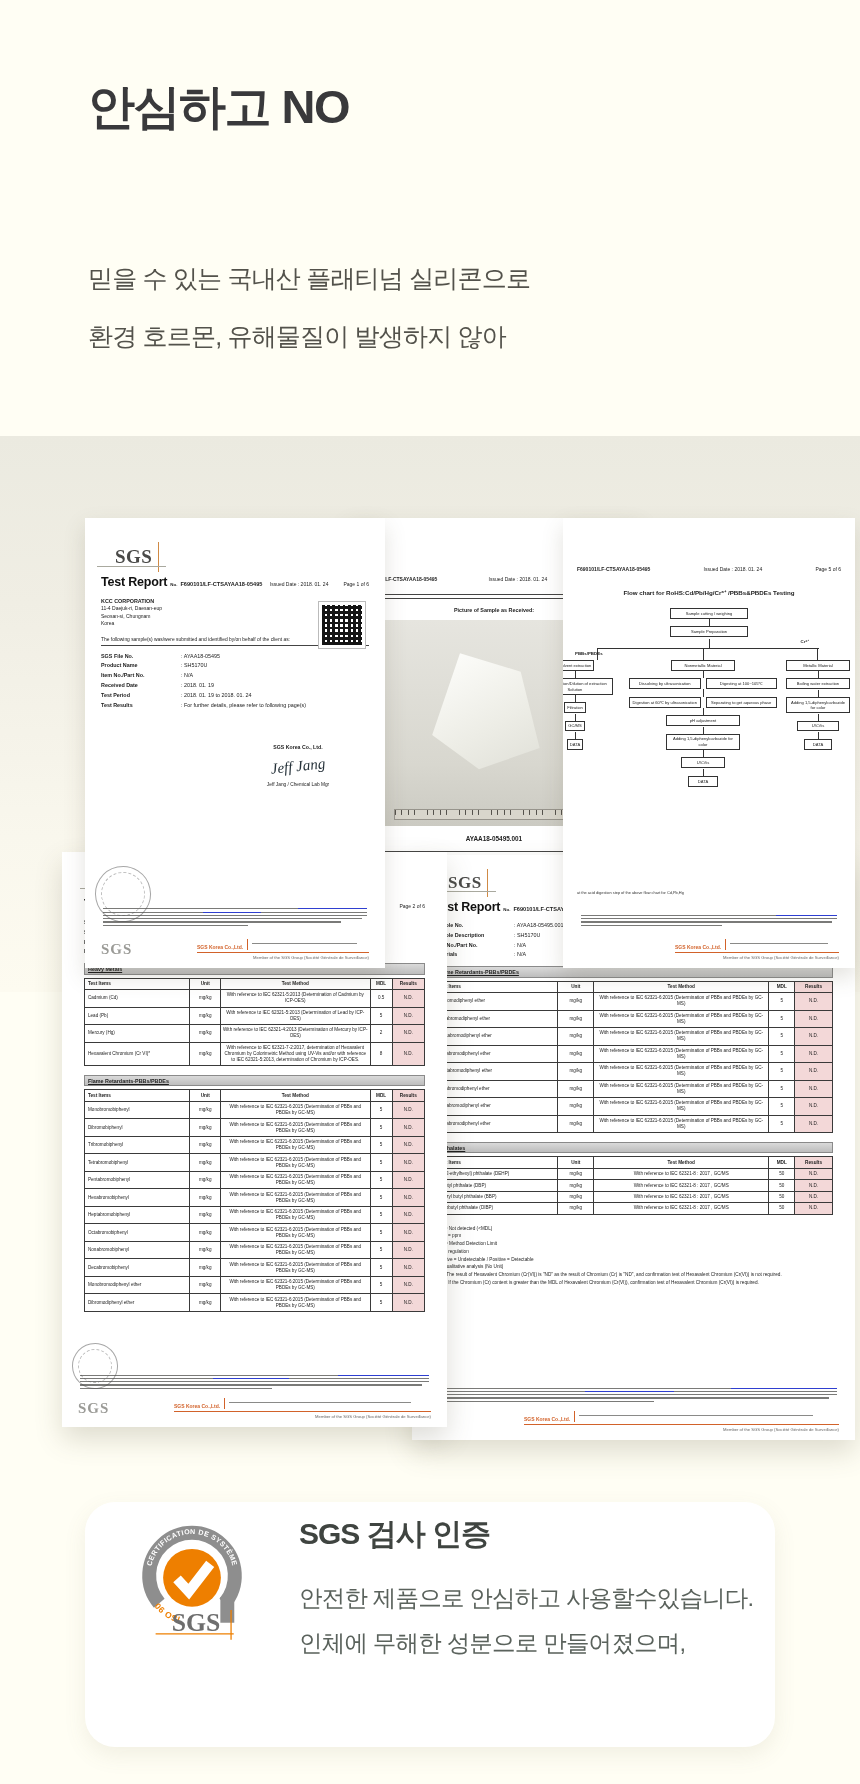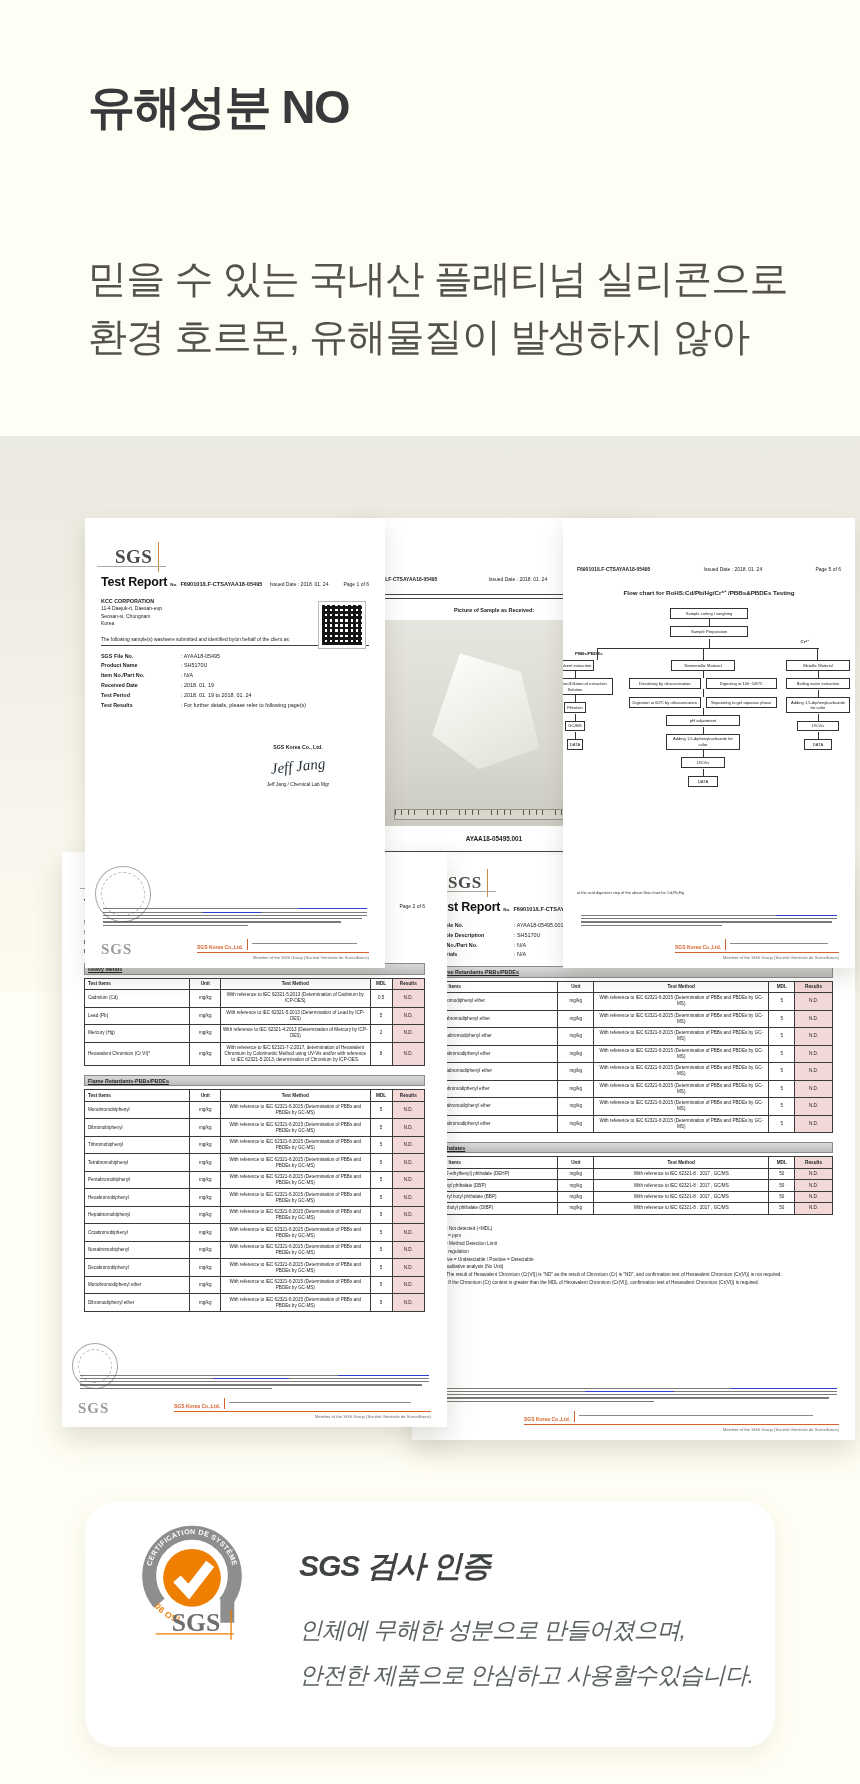--- a/index.html
+++ b/index.html
@@ -2,21 +2,21 @@
 <html><head>
 <meta charset="utf-8">
 <style>
   * { margin:0; padding:0; box-sizing:border-box; }
   html,body { background:#FDFBF0; }
   body { font-family:"Liberation Sans", sans-serif; }
   #canvas { position:relative; width:860px; height:1784px; background:#FFFEF4; overflow:hidden; margin:0 auto; }
 
   
   .hero-title { position:absolute; left:88px; top:72px; font-size:47px; line-height:69px; font-weight:800; color:#39393B; letter-spacing:-1.5px; }
-  .hero-desc { position:absolute; left:88px; top:250px; font-size:39px; line-height:57.5px; color:#53524B; letter-spacing:-0.8px; }
+  .hero-desc { position:absolute; left:88px; top:250px; font-size:25px; line-height:57.5px; color:#53524B; letter-spacing:-0.8px; }
 
   
   .photo-band { position:absolute; left:0; top:436px; width:860px; height:556px;
     background:linear-gradient(180deg,#EBEAE0 0%, #F0EEE4 30%, #F9F7ED 72%, #FDFBF0 100%); }
 
   
   .doc { position:absolute; background:#fff; overflow:hidden; color:#222; }
   .r1 { box-shadow:0 9px 20px rgba(90,85,60,.17); }
   .r2 { box-shadow:0 12px 26px rgba(90,85,60,.20); }
   #doc1 { left:85px;  top:518px; width:300px; height:450px; z-index:3; padding:14px 16px; }
@@ -114,31 +114,31 @@
   .rep-table .res { background:#F3D8D8; }
   .col-item { width:31%; } .col-unit { width:9%; } .col-method { width:44%; } .col-mdl { width:6.5%; } .col-res { width:9.5%; }
 
   .notes { margin-top:10px; font-size:4.7px; line-height:1.65; color:#1c1c1c; }
   .notes div:last-child { padding-left:9px; }
 
   
   .cert-card { position:absolute; left:85px; top:1502px; width:690px; height:245px; background:#fff; border-radius:30px;
     box-shadow:0 8px 22px rgba(120,110,80,.10); }
   .badge { position:absolute; left:42px; top:18px; }
-  .cert-text { position:absolute; left:214px; top:44px;font-style:italic; }
+  .cert-text { position:absolute; left:214px; top:12px; }
   .cert-title { font-size:30px; font-weight:800; color:#3F4440; letter-spacing:-1px; }
   .cert-desc { margin-top:21px; font-size:23.5px; line-height:45px; color:#5A625C; letter-spacing:-.8px; }
 </style>
 </head>
 <body>
 
 <div id="canvas">
 
   <div class="hero-title">
-    <div>유해성분 NO</div>
+    <div>안심하고 NO</div>
   </div>
   <div class="hero-desc">
     <div>믿을 수 있는 국내산 플래티넘 실리콘으로</div>
     <div>환경 호르몬, 유해물질이 발생하지 않아</div>
   </div>
 
   <div class="photo-band"></div>
 
   <div class="doc r1" id="doc1">
     <span class="sgs-logo">SGS</span>
@@ -726,19 +726,19 @@
       </text>
       <circle cx="60" cy="54" r="27" fill="#EE7F00"></circle>
       <polyline points="46,55 57,67 77,41" fill="none" stroke="#FFFFFF" stroke-width="9.5"></polyline>
       <line x1="26" y1="106.5" x2="99" y2="106.5" stroke="#EE7F00" stroke-width="1.2"></line>
       <line x1="96.5" y1="84" x2="96.5" y2="112" stroke="#EE7F00" stroke-width="1.2"></line>
       <text x="41" y="104" font-family="Liberation Serif, serif" font-size="24" font-weight="bold" fill="#6E6E6E">SGS</text>
     </svg>
     <div class="cert-text">
       <div class="cert-title">SGS 검사 인증</div>
       <div class="cert-desc">
+        <div>안전한 제품으로 안심하고 사용할수있습니다.</div>
         <div>인체에 무해한 성분으로 만들어졌으며,</div>
-        <div>안전한 제품으로 안심하고 사용할수있습니다.</div>
       </div>
     </div>
   </div>
 
 </div>
 
 </body></html>

